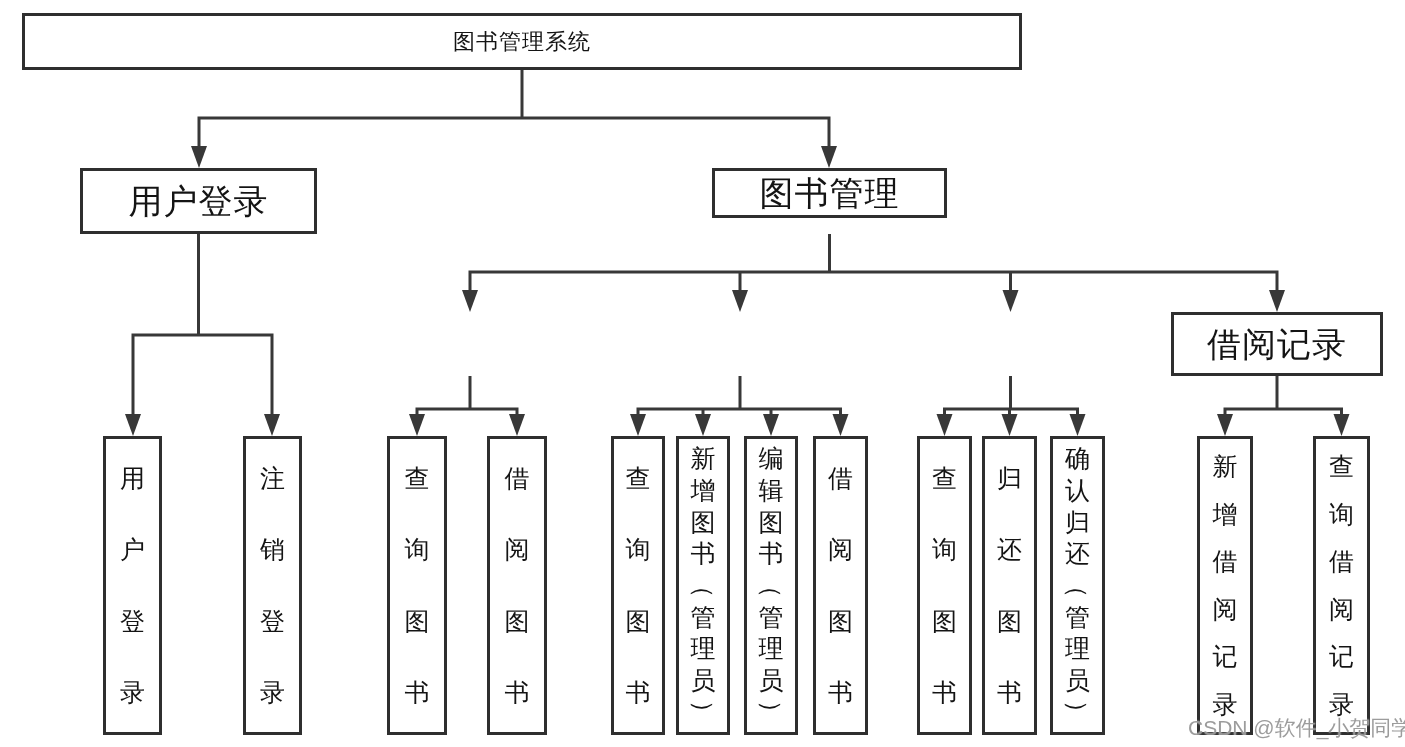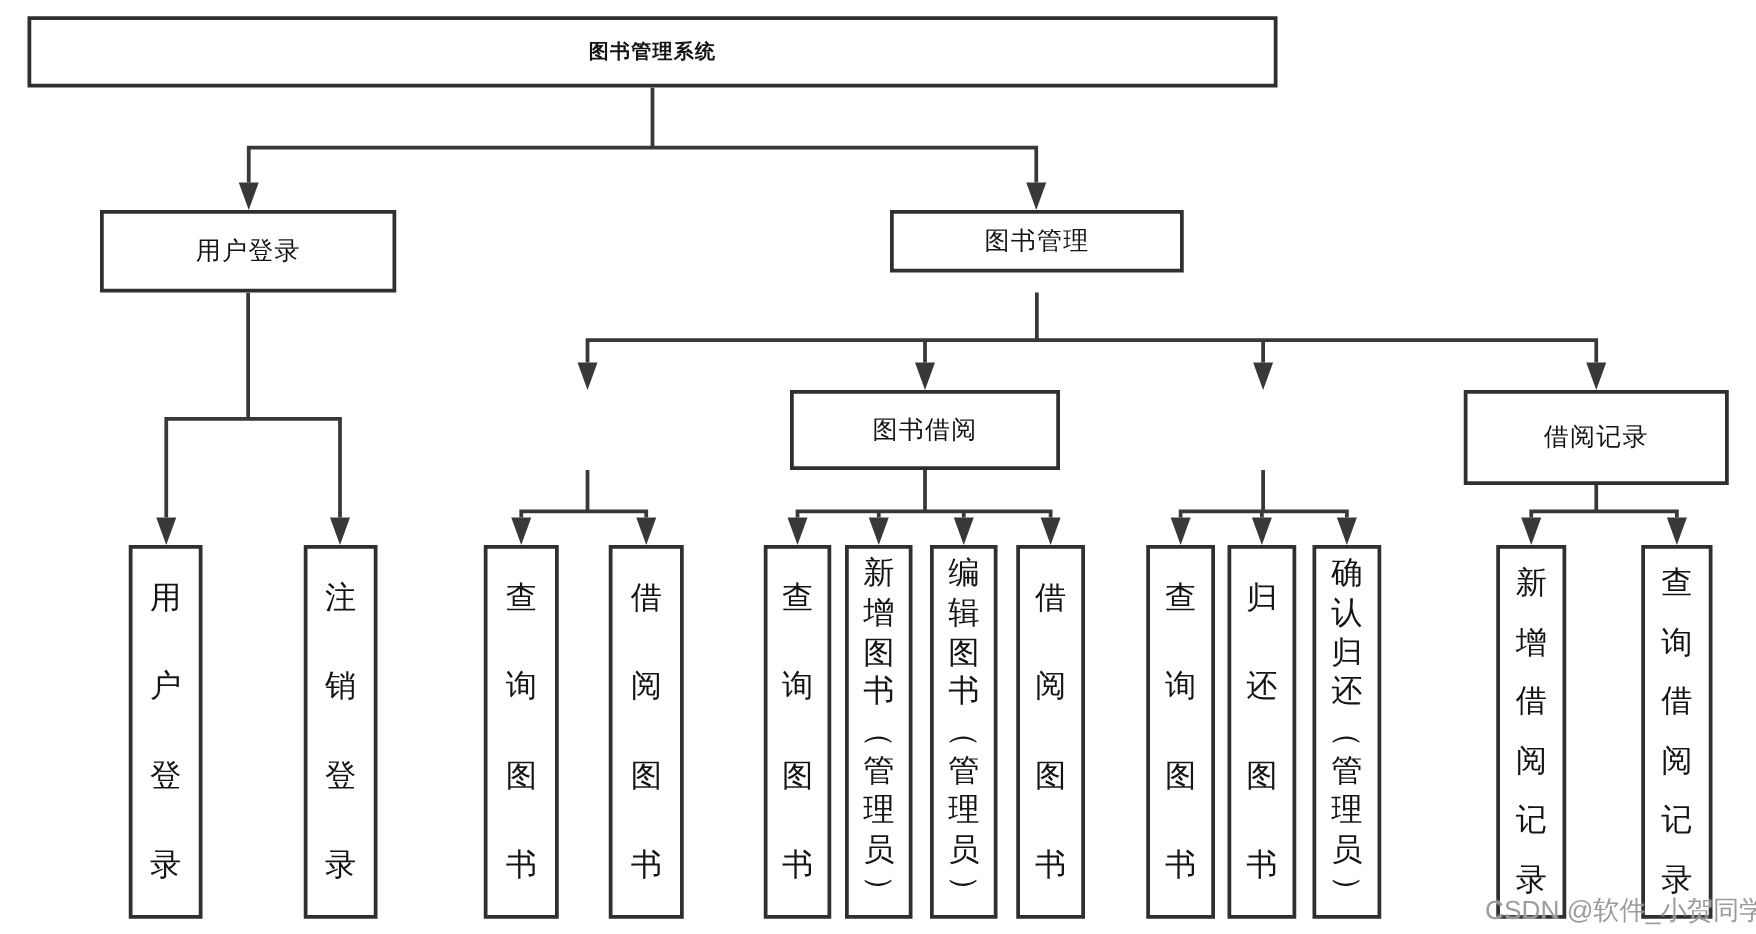--- a/index.html
+++ b/index.html
@@ -10,26 +10,26 @@
 
   .box{
     position:absolute;
     background:#ffffff;
     border:3px solid #2f2f2f;
     box-sizing:border-box;
     display:flex;align-items:center;justify-content:center;
     color:#141414;
   }
   .hlabel{
-    font-size:20px;
+    font-size:34px;
     letter-spacing:1px;
     white-space:nowrap;
     line-height:1;
   }
-  .root .hlabel{font-size:16px;font-weight:bold;}
+  .root .hlabel{font-size:22px;}
 
   .leaf{padding:4px 0;}
   .vtext{
     display:flex;flex-direction:column;
     justify-content:space-around;align-items:center;
     height:100%;width:100%;
     font-size:25px;line-height:1;
   }
   .vtext span{display:block;}
   .vtext span.rot{transform:rotate(90deg);}
@@ -112,24 +112,21 @@
     <span class="hlabel">图书管理系统</span>
   </div>
 
   <div class="box" style="left:80px;top:168px;width:237px;height:66px">
     <span class="hlabel">用户登录</span>
   </div>
   <div class="box" style="left:712px;top:168px;width:235px;height:50px">
     <span class="hlabel">图书管理</span>
   </div>
 
-  <div class="box" style="left:632px;top:312px;width:216px;height:64px">
-    <span class="hlabel">图书借阅</span>
-  </div>
-  <div class="box" style="left:1171px;top:312px;width:212px;height:76px">
+  <div class="box" style="left:1171px;top:312px;width:212px;height:64px">
     <span class="hlabel">借阅记录</span>
   </div>
 
   <div class="box leaf" style="left:103px;top:436px;width:59px;height:299px">
     <span class="vtext">
         <span>用</span>
         <span>户</span>
         <span>登</span>
         <span>录</span>
       </span>

